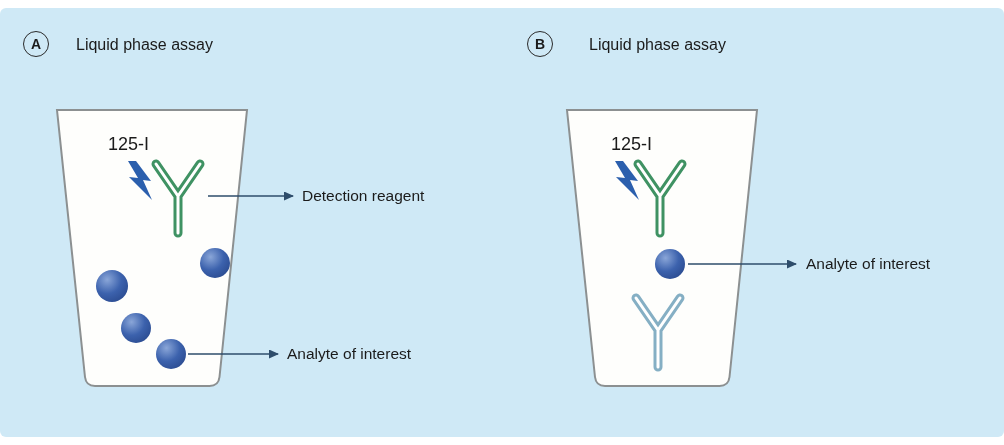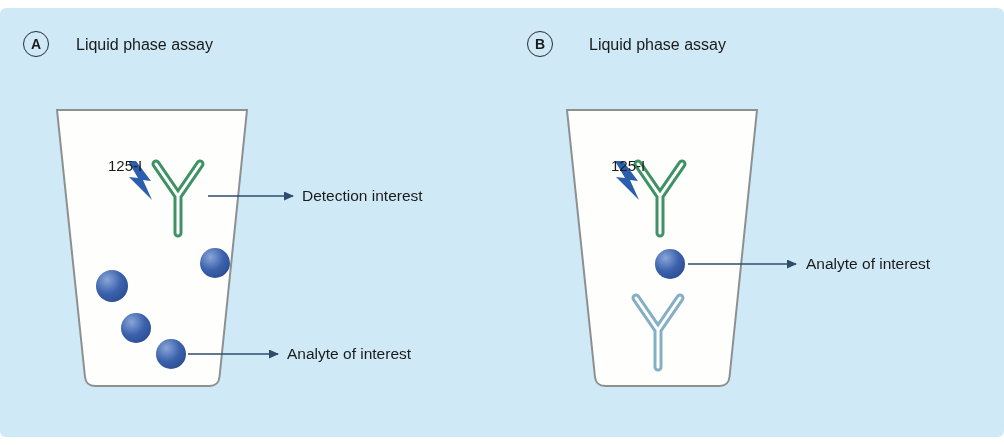--- a/index.html
+++ b/index.html
@@ -18,21 +18,21 @@
     border:1.7px solid #2a2a2a;border-radius:50%;
     display:flex;align-items:center;justify-content:center;
     font-size:14px;font-weight:700;line-height:1;
     box-sizing:border-box;
   }
   .badge-a{left:23px;top:31px;}
   .badge-b{left:527px;top:31px;}
   .panel-title{position:absolute;font-size:16px;line-height:18px;}
   .title-a{left:76px;top:36px;}
   .title-b{left:589px;top:36px;}
-  .iso-label{position:absolute;font-size:15px;line-height:16px;margin-top:22px;}
+  .iso-label{position:absolute;font-size:18px;line-height:16px;}
   .iso-a{left:108px;top:136px;}
   .iso-b{left:611px;top:136px;}
   .callout-label{position:absolute;font-size:15.5px;line-height:18px;}
   .callout-detection{left:302px;top:187px;}
   .callout-analyte-a{left:287px;top:345px;}
   .callout-analyte-b{left:806px;top:255px;}
   .ab-outer{stroke-width:9;stroke-linecap:round;stroke-linejoin:round;fill:none;}
   .ab-inner{stroke-width:3;stroke-linecap:round;stroke-linejoin:round;fill:none;}
   .arrow-line{stroke-width:1.6;fill:none;}
 </style>
@@ -100,18 +100,18 @@
   <div class="overlay">
     <div class="badge badge-a">A</div>
     <div class="panel-title title-a">Liquid phase assay</div>
 
     <div class="badge badge-b">B</div>
     <div class="panel-title title-b">Liquid phase assay</div>
 
     <div class="iso-label iso-a">125-I</div>
     <div class="iso-label iso-b">125-I</div>
 
-    <div class="callout-label callout-detection">Detection interest</div>
+    <div class="callout-label callout-detection">Detection reagent</div>
     <div class="callout-label callout-analyte-a">Analyte of interest</div>
     <div class="callout-label callout-analyte-b">Analyte of interest</div>
   </div>
 
 </div>
 
 </body></html>

